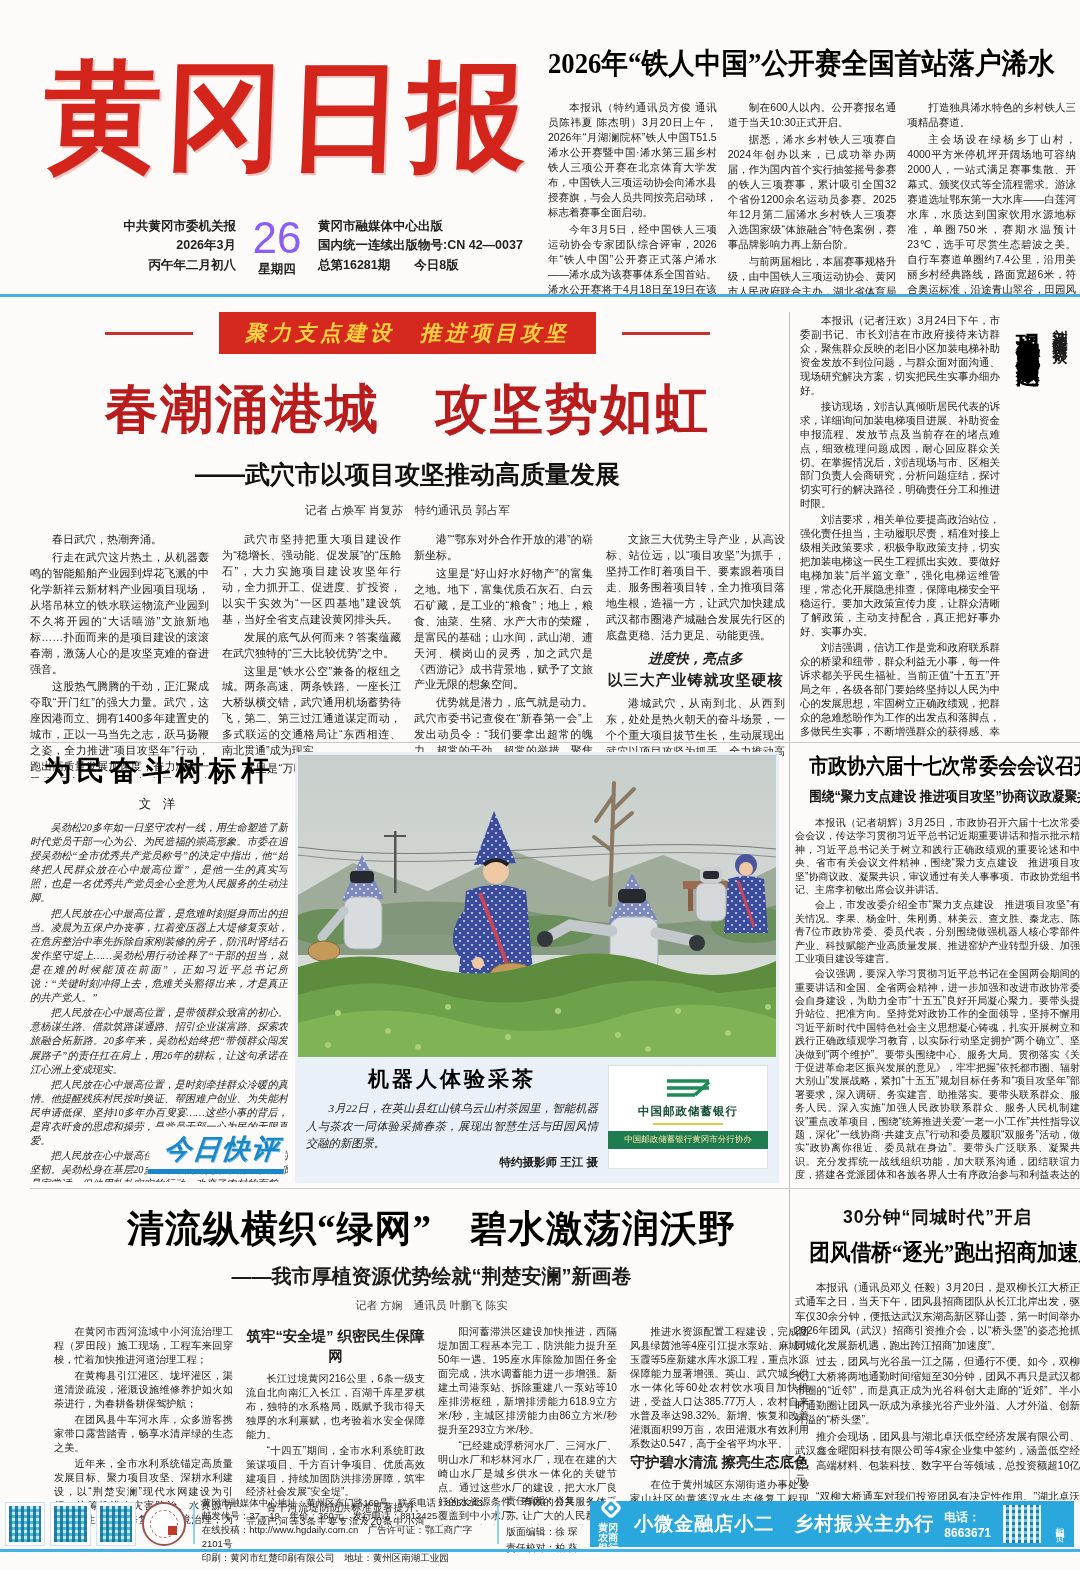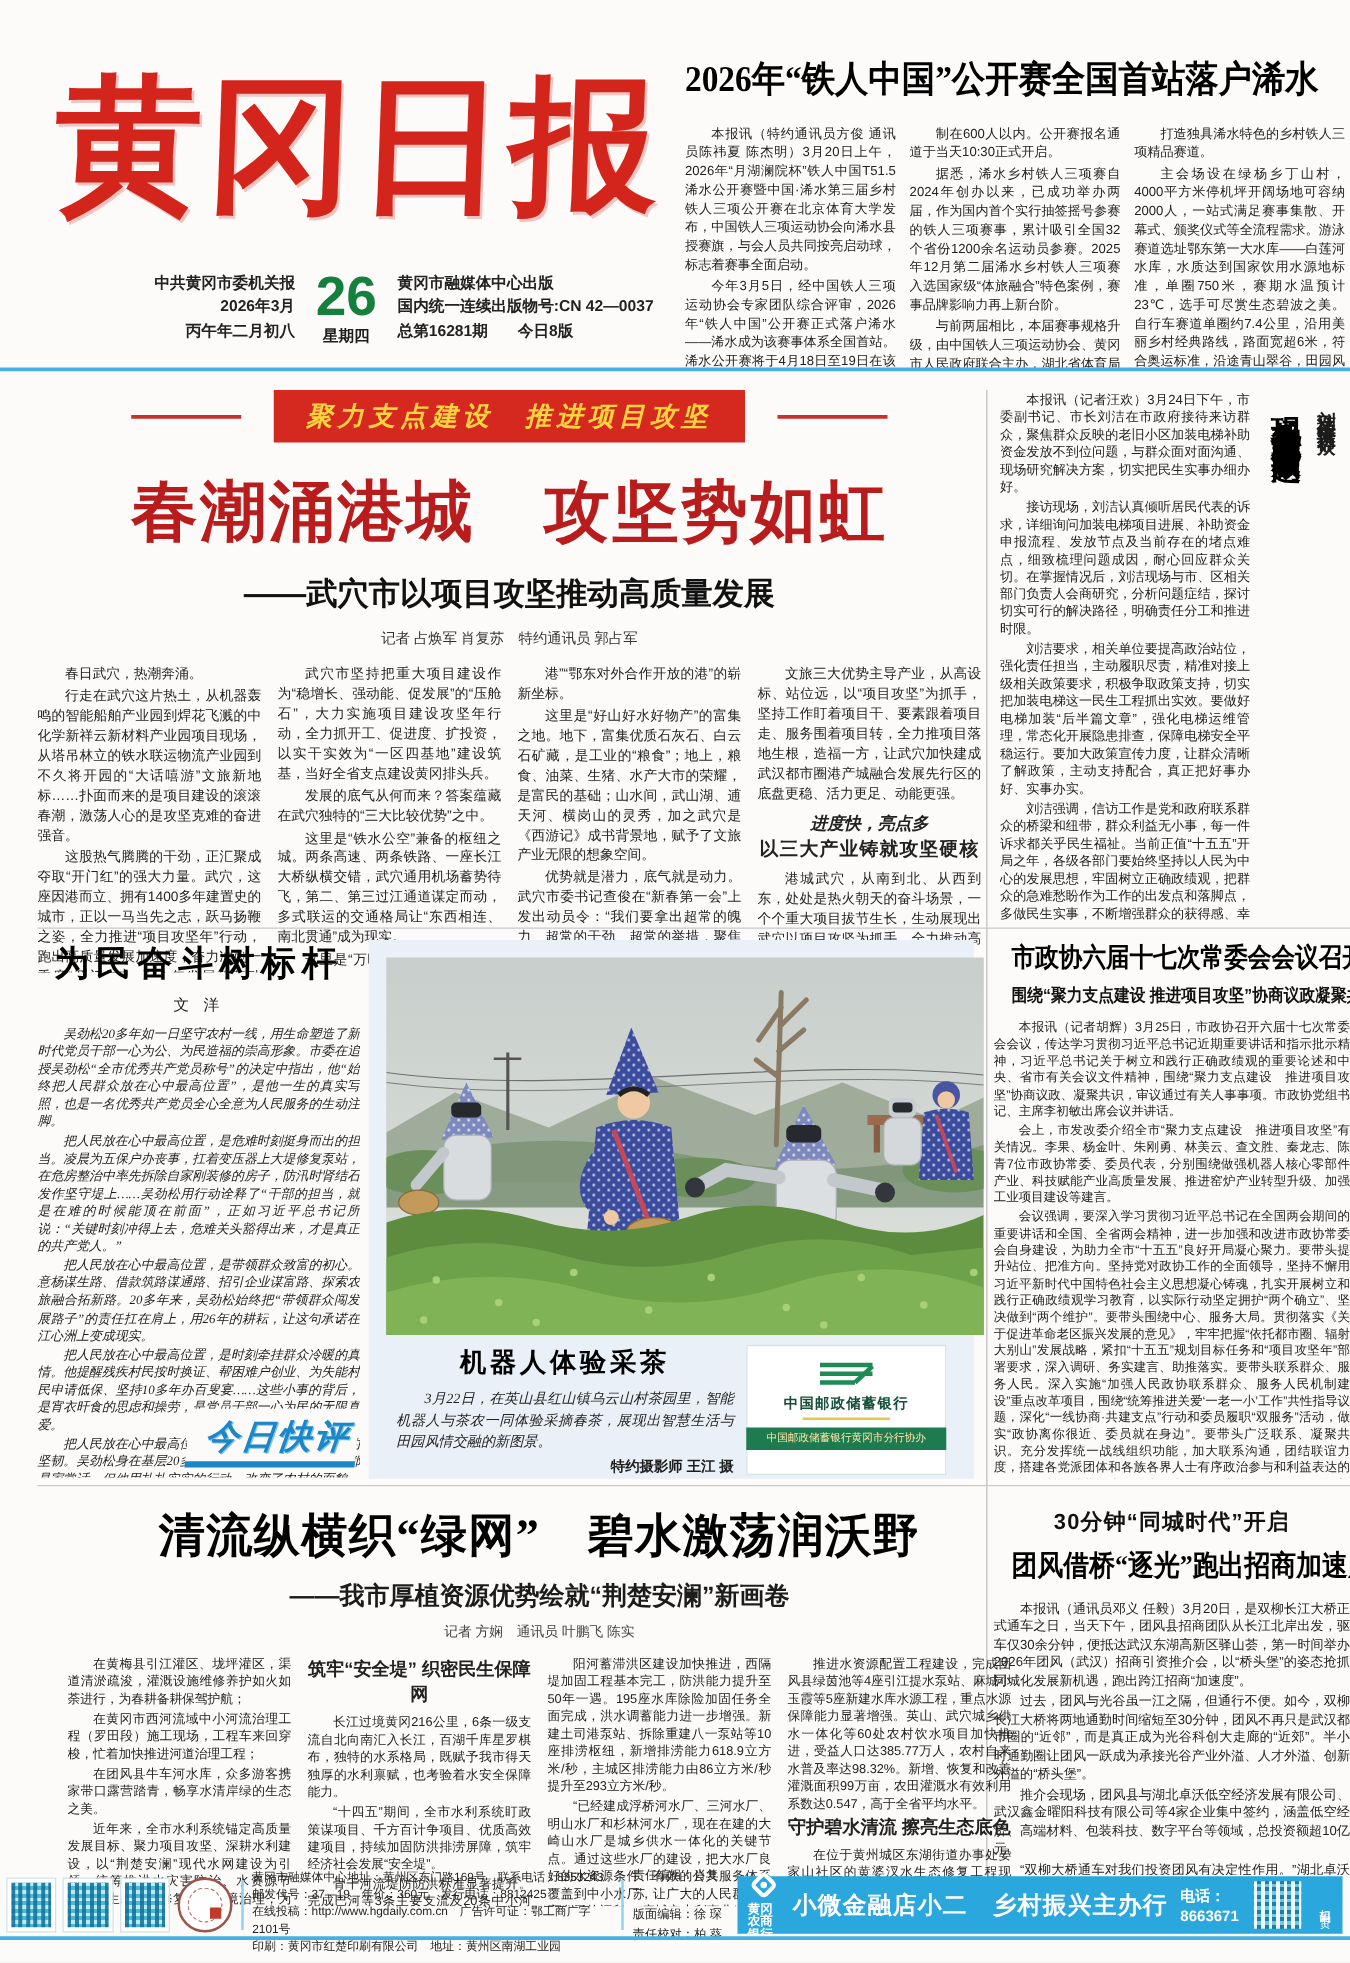--- a/index.html
+++ b/index.html
@@ -8,21 +8,21 @@
   .page{position:relative;width:1080px;height:1570px;margin:0 auto;background:#fcfbf9;overflow:hidden;}
 
   
   .masthead{position:absolute;left:40px;top:42px;width:500px;}
   .mast-title{display:flex;justify-content:space-between;width:490px;padding:0 4px;
     font-family:"Liberation Serif","DejaVu Serif",serif;font-weight:bold;color:#d3251c;
     font-size:118px;line-height:1.28;transform:skewX(-2deg);text-shadow:2px 2px 0 rgba(211,37,28,.25);}
   .mast-info{display:flex;gap:12px;align-items:flex-start;margin-top:24px;padding-left:58px;}
   .mi-a{width:138px;text-align:right;font-size:12.5px;line-height:1.55;font-weight:600;color:#222;}
   .mi-day{text-align:center;width:58px;}
-  .mi-day .num{font-size:44px;font-weight:700;color:#15803d;line-height:.95;font-family:"Liberation Sans",sans-serif;}
+  .mi-day .num{font-size:44px;font-weight:400;color:#8b5cf6;line-height:.95;font-family:"Liberation Sans",sans-serif;}
   .mi-day .wd{font-size:12.5px;font-weight:700;margin-top:2px;}
   .mi-b{font-size:12.5px;line-height:1.55;font-weight:600;color:#222;}
   .mi-b .row2{display:flex;gap:24px;}
   .topline{position:absolute;left:0;top:294px;width:1080px;height:3px;background:#41b2e3;}
   .bottomline{position:absolute;left:0;top:1549px;width:1080px;height:3px;background:#41b2e3;}
 
   
   .flow p{text-indent:2em;text-align:justify;margin:0 0 2px;}
   .sub-kai{font-family:"Liberation Serif","DejaVu Serif",serif;font-style:italic;font-weight:700;
     text-align:center !important;text-indent:0 !important;font-size:13.5px;margin:5px 0 1px !important;}
@@ -65,21 +65,21 @@
   .commentary{position:absolute;left:30px;top:752px;width:258px;height:430px;overflow:hidden;}
   .commentary h2{text-align:center;font-size:28px;font-weight:900;letter-spacing:5px;color:#000;}
   .commentary .author{text-align:center;font-size:12.5px;margin:6px 0 8px;letter-spacing:4px;}
   .commentary .c-body p{font-family:"Liberation Serif","DejaVu Serif",serif;font-style:italic;
     font-size:10.3px;line-height:1.37;margin-bottom:1px;}
   .badge-kp{position:absolute;right:2px;bottom:8px;background:#fcfbf9;padding:4px 6px 2px 14px;
     font-size:27px;font-weight:900;font-style:italic;color:#1b86c8;letter-spacing:2px;
     border-bottom:5px solid #1b86c8;transform:skewX(-6deg);text-shadow:1px 1px 0 #7cc4e8;}
 
   
-  .photo-block{position:absolute;left:295px;top:752px;width:484px;height:431px;background:#e9f0f7;padding:14px;}
+  .photo-block{position:absolute;left:295px;top:752px;width:484px;height:431px;background:#e9f0f7;padding:3px;}
   .photo-frame{width:478px;height:302px;overflow:hidden;background:#cfd5d2;}
   .caption-row{display:flex;gap:10px;padding:8px 8px 4px;}
   .cap-left{flex:1;}
   .cap-title{text-align:center;font-size:21px;font-weight:900;letter-spacing:3px;margin-bottom:7px;color:#000;}
   .cap-text{font-family:"Liberation Serif","DejaVu Serif",serif;font-style:italic;font-size:11.3px;line-height:1.55;
     text-align:justify;text-indent:2em;color:#222;}
   .cap-credit{text-align:right;font-size:11.5px;font-weight:700;margin-top:2px;}
   .sponsor{width:160px;background:#fff;border:1px solid #d9e4de;display:flex;flex-direction:column;align-items:center;
     padding:8px 6px 0;gap:4px;height:104px;}
   .sponsor .s-name{font-size:11.5px;font-weight:900;color:#154f38;letter-spacing:1px;}
@@ -364,22 +364,22 @@
         <p>会议强调，要深入学习贯彻习近平总书记在全国两会期间的重要讲话和全国、全省两会精神，进一步加强和改进市政协常委会自身建设，为助力全市“十五五”良好开局凝心聚力。要带头提升站位、把准方向。坚持党对政协工作的全面领导，坚持不懈用习近平新时代中国特色社会主义思想凝心铸魂，扎实开展树立和践行正确政绩观学习教育，以实际行动坚定拥护“两个确立”、坚决做到“两个维护”。要带头围绕中心、服务大局。贯彻落实《关于促进革命老区振兴发展的意见》，牢牢把握“依托都市圈、辐射大别山”发展战略，紧扣“十五五”规划目标任务和“项目攻坚年”部署要求，深入调研、务实建言、助推落实。要带头联系群众、服务人民。深入实施“加强人民政协联系群众、服务人民机制建设”重点改革项目，围绕“统筹推进关爱‘一老一小’工作”共性指导议题，深化“一线协商·共建支点”行动和委员履职“双服务”活动，做实“政协离你很近、委员就在身边”。要带头广泛联系、凝聚共识。充分发挥统一战线组织功能，加大联系沟通，团结联谊力度，搭建各党派团体和各族各界人士有序政治参与和利益表达的平台，不断提升共识度，画大同心圆。要带头明德修身、提能善为。坚持严以修身、严以律己，着力提升学习、调研、协商、文字表达和群众工作能力，不断增强常委会履职效能。</p>
       </div>
   </div>
 
   <div class="water">
     <h1>清流纵横织“绿网”　碧水激荡润沃野</h1>
     <div class="w-sub">——我市厚植资源优势绘就“荆楚安澜”新画卷</div>
     <div class="w-by">记者 方娴　通讯员 叶鹏飞 陈实</div>
     <div class="water-cols">
       <div class="col flow">
+          <p>在黄冈市西河流域中小河流治理工程（罗田段）施工现场，工程车来回穿梭，忙着加快推进河道治理工程；</p>
           <p>在黄梅县引江灌区、垅坪灌区，渠道清淤疏浚，灌溉设施维修养护如火如荼进行，为春耕备耕保驾护航；</p>
-          <p>在黄冈市西河流域中小河流治理工程（罗田段）施工现场，工程车来回穿梭，忙着加快推进河道治理工程；</p>
           <p>在团风县牛车河水库，众多游客携家带口露营踏青，畅享水清岸绿的生态之美。</p>
           <p>近年来，全市水利系统锚定高质量发展目标、聚力项目攻坚、深耕水利建设，以“荆楚安澜”现代水网建设为引领，统筹推进水灾害防治、水资源节约、水生态保护修复、水环境治理，为我市加快建成中部地区崛起重要战略支点筑牢坚实的水利屏障。</p>
         </div>
       <div class="col flow">
           <p class="sub-bold2">筑牢“安全堤” 织密民生保障网</p>
           <p>长江过境黄冈216公里，6条一级支流自北向南汇入长江，百湖千库星罗棋布，独特的水系格局，既赋予我市得天独厚的水利禀赋，也考验着水安全保障能力。</p>
           <p>“十四五”期间，全市水利系统盯政策谋项目、千方百计争项目、优质高效建项目，持续加固防洪排涝屏障，筑牢经济社会发展“安全堤”。</p>
           <p>骨干河流堤防防洪标准显著提升。完成巴河等3条主要支流及20条中小河流治理，累计加固堤防340.78公里，护岸330.55公里。</p>
         </div>
       <div class="col flow">

